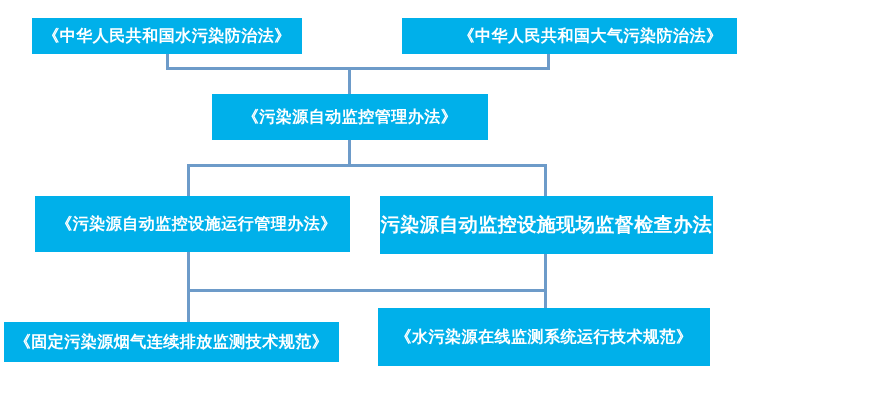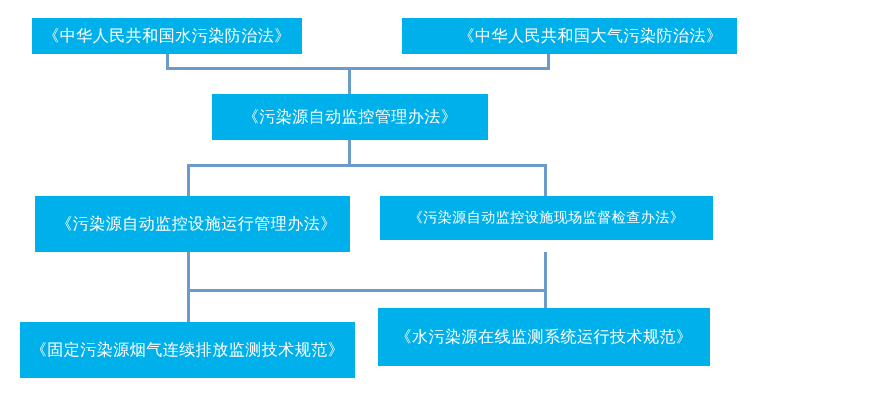--- a/index.html
+++ b/index.html
@@ -12,40 +12,40 @@
     width: 869px;
     height: 404px;
     background: var(--bg, #ffffff);
     font-family: "Liberation Sans", "DejaVu Sans", sans-serif;
     overflow: hidden;
   }
   .node {
     position: absolute;
     background: var(--node-fill, #00b0ea);
     color: var(--node-text, #ffffff);
-    font-weight: normal;
+    font-weight: bold;
     font-size: 16px;
     display: flex;
     align-items: center;
     justify-content: center;
     text-align: left;
     white-space: nowrap;
     letter-spacing: 0.5px;
   }
   .line {
     position: absolute;
     background: var(--connector, #6d9bc9);
   }
   
   .n1 { left: 32px;  top: 18px;  width: 270px; height: 36px; }
   .n2 { left: 402px; top: 18px;  width: 293px; height: 36px; padding-left: 42px; }
   .n3 { left: 212px; top: 94px;  width: 276px; height: 46px; }
   .n4 { left: 35px;  top: 196px; width: 307px; height: 56px; padding-left: 8px; }
-  .n5 { left: 380px; top: 196px; width: 333px; height: 44px; font-size: 14px; }
-  .n6 { left: 20px;  top: 322px; width: 335px; height: 56px; }
+  .n5 { left: 380px; top: 196px; width: 333px; height: 58px; font-size: 19px; }
+  .n6 { left: 4px;  top: 322px; width: 335px; height: 40px; }
   .n7 { left: 378px; top: 308px; width: 332px; height: 58px; }
   
   .c1  { left: 166px; top: 54px;  width: 3px;   height: 15px; }  
   .c2  { left: 547px; top: 54px;  width: 3px;   height: 15px; }  
   .c3  { left: 166px; top: 67px;  width: 384px; height: 3px;  }  
   .c4  { left: 348px; top: 69px;  width: 3px;   height: 25px; }  
   .c5  { left: 348px; top: 140px; width: 3px;   height: 26px; }  
   .c6  { left: 187px; top: 164px; width: 360px; height: 3px;  }  
   .c7  { left: 187px; top: 166px; width: 3px;   height: 30px; }  
   .c8  { left: 544px; top: 166px; width: 3px;   height: 30px; }  

